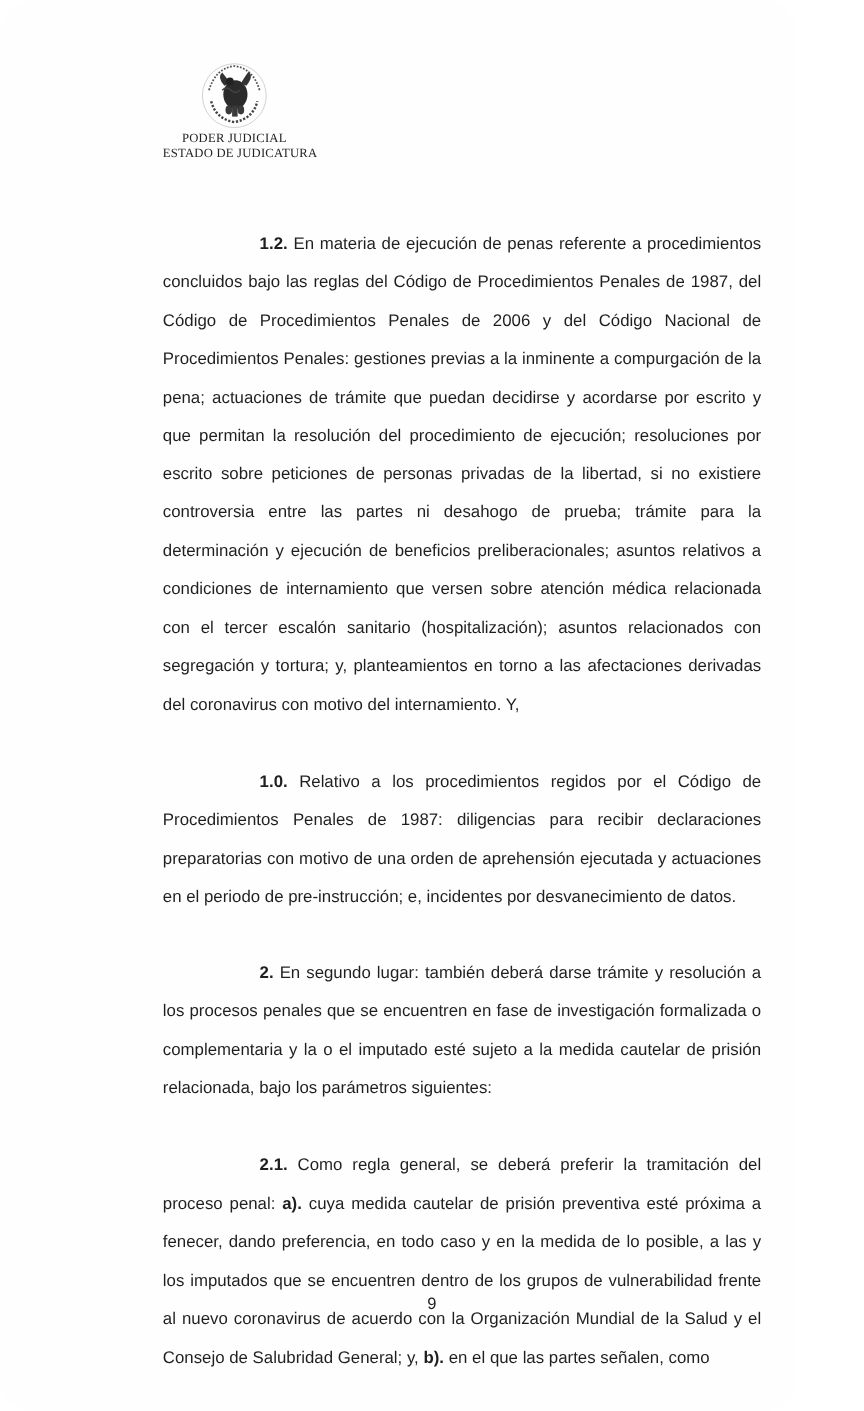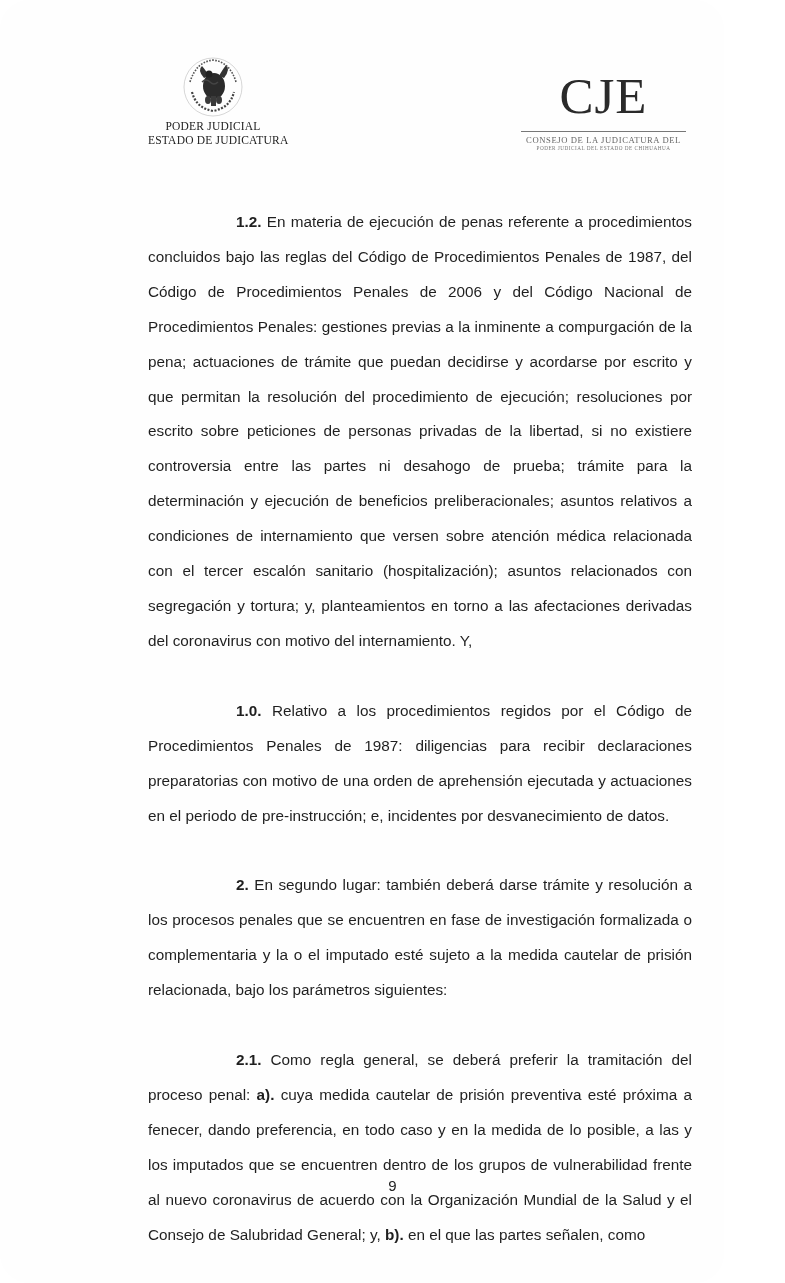--- a/index.html
+++ b/index.html
@@ -136,26 +136,20 @@
 
         <path d="M10 36 Q14 52 31 55 Q48 52 52 36" fill="none" stroke="#444" stroke-width="2.2" stroke-dasharray="2 1.5"></path>
 
         <path d="M8 26 Q14 6 31 4 Q48 6 54 26" fill="none" stroke="#555" stroke-width="1.6" stroke-dasharray="1.6 1.4"></path>
       </svg>
     </div>
     <div class="seal-caption">PODER JUDICIAL</div>
     <div class="seal-caption">ESTADO DE JUDICATURA</div>
   </div>
 
-  <div class="cje-block">
-    <div class="cje-mark">CJE</div>
-    <div class="cje-rule"></div>
-    <div class="cje-line1">CONSEJO DE LA JUDICATURA DEL</div>
-    <div class="cje-line2">PODER JUDICIAL DEL ESTADO DE CHIHUAHUA</div>
-  </div>
 
   <div class="body-text">
     <p class="para"><b>1.2.</b><span> En materia de ejecución de penas referente a procedimientos concluidos bajo las reglas del Código de Procedimientos Penales de 1987, del Código de Procedimientos Penales de 2006 y del Código Nacional de Procedimientos Penales: gestiones previas a la inminente a compurgación de la pena; actuaciones de trámite que puedan decidirse y acordarse por escrito y que permitan la resolución del procedimiento de ejecución; resoluciones por escrito sobre peticiones de personas privadas de la libertad, si no existiere controversia entre las partes ni desahogo de prueba; trámite para la determinación y ejecución de beneficios preliberacionales; asuntos relativos a condiciones de internamiento que versen sobre atención médica relacionada con el tercer escalón sanitario (hospitalización); asuntos relacionados con segregación y tortura; y, planteamientos en torno a las afectaciones derivadas del coronavirus con motivo del internamiento. Y,</span></p>
 
     <p class="para"><b>1.0.</b><span> Relativo a los procedimientos regidos por el Código de Procedimientos Penales de 1987: diligencias para recibir declaraciones preparatorias con motivo de una orden de aprehensión ejecutada y actuaciones en el periodo de pre-instrucción; e, incidentes por desvanecimiento de datos.</span></p>
 
     <p class="para"><b>2.</b><span> En segundo lugar: también deberá darse trámite y resolución a los procesos penales que se encuentren en fase de investigación formalizada o complementaria y la o el imputado esté sujeto a la medida cautelar de prisión relacionada, bajo los parámetros siguientes:</span></p>
 
     <p class="para"><b>2.1.</b><span> Como regla general, se deberá preferir la tramitación del proceso penal: </span><b>a).</b><span> cuya medida cautelar de prisión preventiva esté próxima a fenecer, dando preferencia, en todo caso y en la medida de lo posible, a las y los imputados que se encuentren dentro de los grupos de vulnerabilidad frente al nuevo coronavirus de acuerdo con la Organización Mundial de la Salud y el Consejo de Salubridad General; y, </span><b>b).</b><span> en el que las partes señalen, como</span></p>
   </div>

